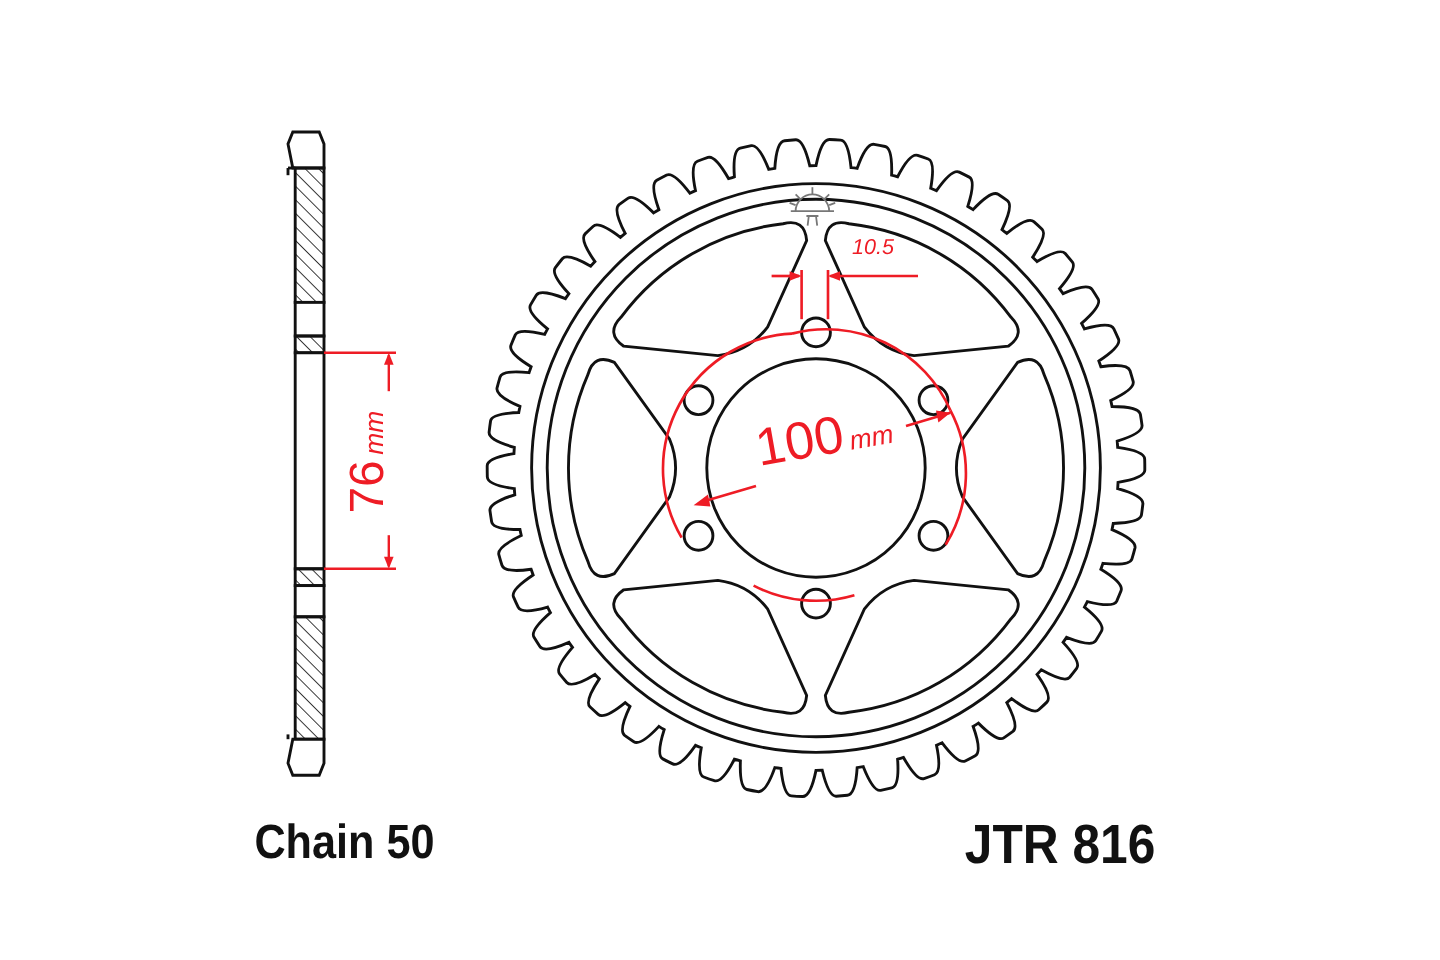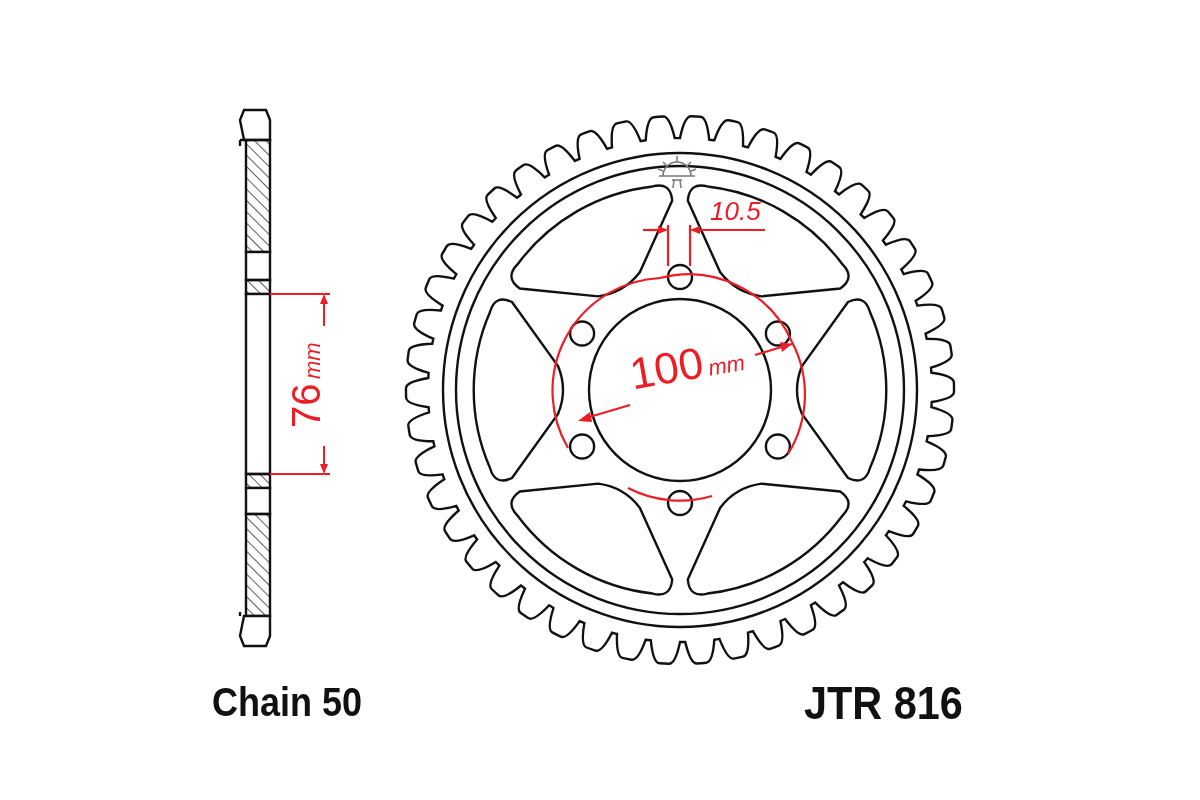--- a/index.html
+++ b/index.html
@@ -95,16 +95,16 @@
 </svg>
 
 <div style="position:absolute;left:296px;top:386px;transform:rotate(-90deg);transform-origin:left top;color:#ee1c25;white-space:nowrap;">
   <span style="font-size:40px;position:relative;top:-12px;left:-42px;">76</span>
   <span style="font-size:22px;font-style:italic;position:relative;top:-12px;left:-42px;">mm</span>
 </div>
 <div style="position:absolute;left:626px;top:350px;transform:rotate(-10deg);transform-origin:left top;color:#ee1c25;white-space:nowrap;">
   <span style="font-size:44px;">100</span>
   <span style="font-size:22px;font-style:italic;">mm</span>
 </div>
-<div style="position:absolute;left:710px;top:196px;color:#ee1c25;font-size:26px;font-style:italic;">10.5</div>
+<div style="position:absolute;left:710px;top:196px;color:#ee1c25;font-size:18px;font-style:italic;">10.5</div>
 
 <div class="lbl" style="left:212px;top:680px;">Chain 50</div>
 <div class="lbl" style="left:804px;top:676px;font-size:46px;">JTR 816</div>
 
 </body></html>

